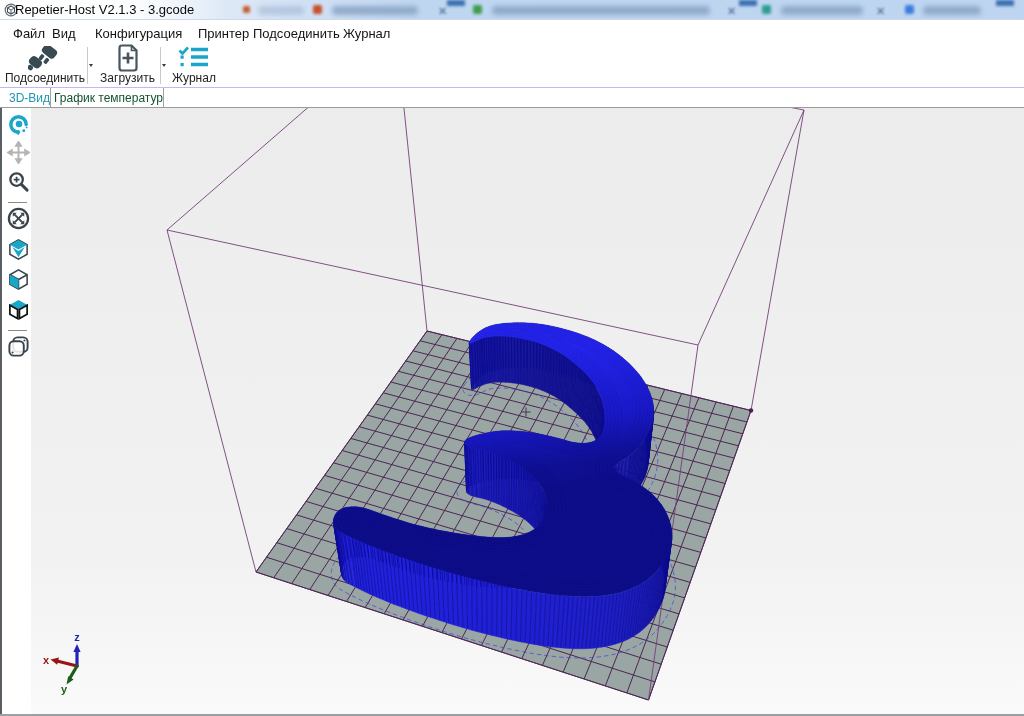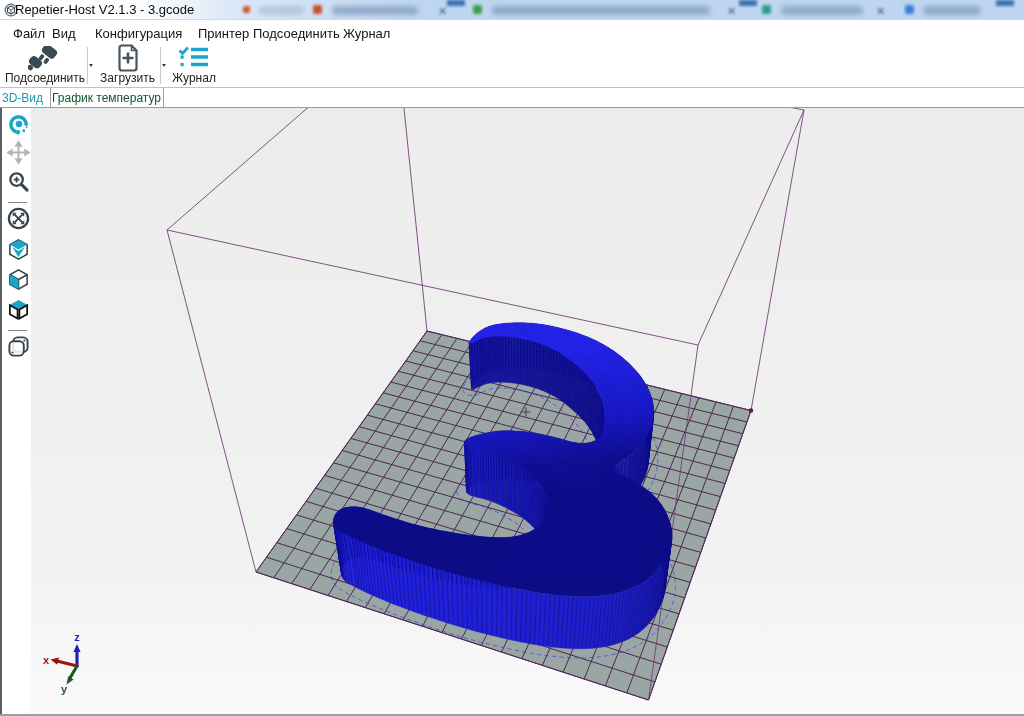--- a/index.html
+++ b/index.html
@@ -17,21 +17,21 @@
 
 #menubar{position:absolute;left:0;top:20px;width:1009px;height:23px;background:#fff}
 #menubar span{position:absolute;top:6px;font-size:13px;color:#141414}
 
 #toolbar{position:absolute;left:0;top:43px;width:1024px;height:45px;background:#fff;border-bottom:1px solid #c4b5fd}
 .tbtxt{position:absolute;top:28px;font-size:12px;color:#222;text-align:center}
 .tsep{position:absolute;top:4px;height:37px;width:1px;background:#c9c9c9}
 .darr{position:absolute;width:0;height:0;border-left:2.8px solid transparent;border-right:2.8px solid transparent;border-top:3.5px solid #3c3c3c}
 
 #tabbar{position:absolute;left:0;top:88px;width:1024px;height:20px;background:#fff;border-bottom:1px solid #9a9a9a}
-.tab{position:absolute;top:0;height:20px;font-size:12px;padding-top:3px;text-align:left}
+.tab{position:absolute;top:0;height:20px;font-size:12px;padding-top:3px;text-align:right}
 #sidebar{position:absolute;left:0;top:108px;width:31px;height:608px;background:#fff;border-left:2px solid #5a5f63}
 #viewport{position:absolute;left:0;top:0px;width:1024px;height:716px}
 #bottomedge{position:absolute;left:0;top:714px;width:1024px;height:2px;background:#9aa0a4}
 .sic{position:absolute;left:5px;width:23px;height:23px}
 .ssep{position:absolute;left:6px;width:19px;height:1px;background:#8a8a8a}
 </style></head><body>
 <div id="page">
 
 <svg id="viewport" width="1024" height="716" viewBox="0 0 1024 716">
       <defs>

